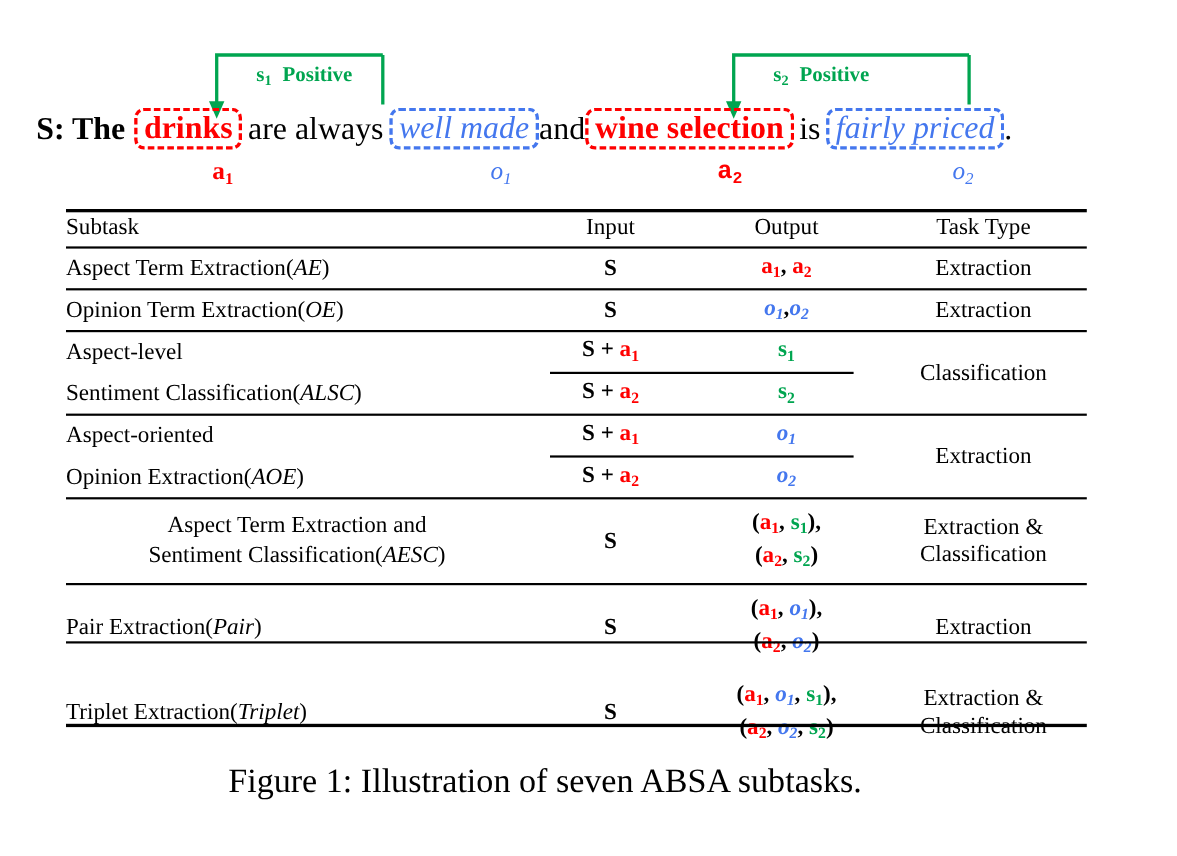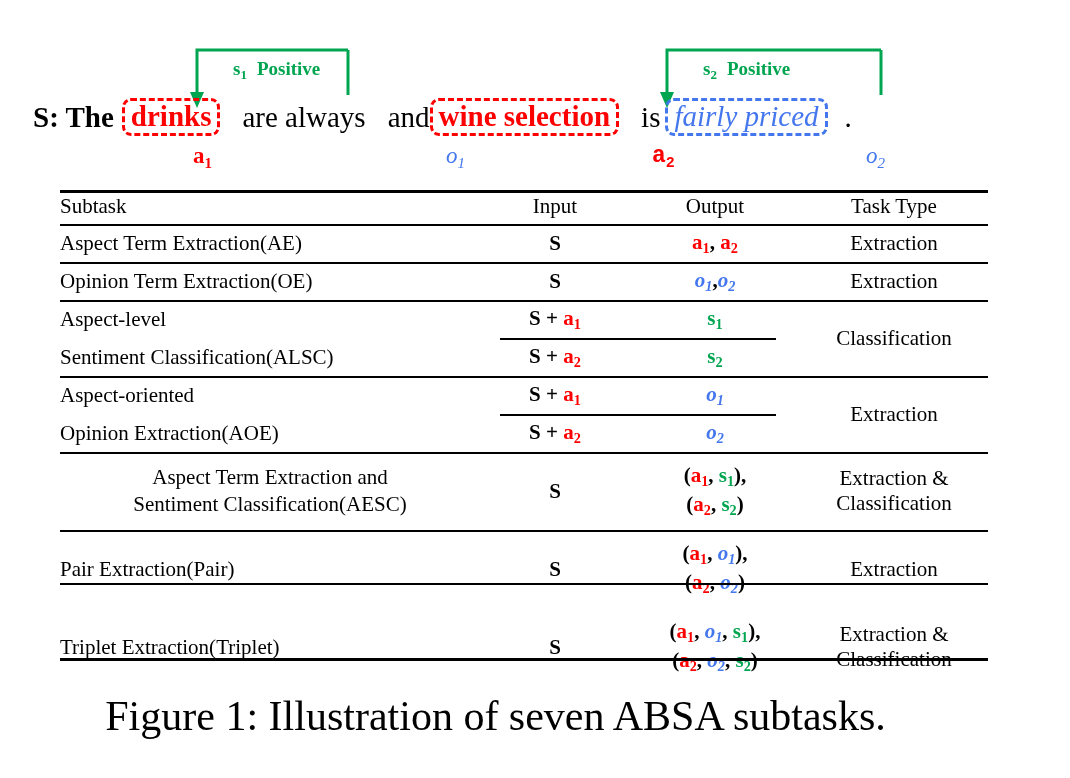--- a/index.html
+++ b/index.html
@@ -60,21 +60,21 @@
     top: 96px;
     height: 42px;
     display: flex;
     align-items: center;
     font-size: 29px;
     white-space: nowrap;
   }
   #sentence > span { display: inline-block; }
 
   .plain { font-weight: bold; }
-  .plain.reg { font-weight: normal; margin-left: 17px; }
+  .plain.reg { font-weight: normal; }
 
   .tok {
     position: relative;
     font-weight: bold;
     padding: 1px 6px 2px 6px;
     border-radius: 9px;
     line-height: 1.0;
   }
   .tok.aspect {
     color: #ff0000;
@@ -158,40 +158,40 @@
     text-align: center;
     white-space: nowrap;
     line-height: 1.18;
     font-family: Liberation Serif, serif;
   }
   .hdr {
     font-weight: bold;
   }
   .hdr.center { text-align: center; }
 
-  .it { }
+  .it { font-style: italic; }
 
   
   .sym { font-weight: bold; white-space: nowrap; }
   .sym-a { color: #ff0000; font-weight: bold; }
   .sym-o { color: #4477ee; font-style: italic; font-weight: bold; }
   .sym-s { color: #00a550; font-weight: bold; }
   .sym .sub { font-size: 0.68em; vertical-align: -0.28em; }
   .blk { color: #000000; font-weight: bold; }
 
   .stack-line { line-height: 1.30; text-align: center; }
 
   
   #caption {
     position: absolute;
     left: 0;
     top: 692px;
     width: 991px;
     text-align: center;
-    font-size: 42px;
+    font-size: 31px;
     white-space: nowrap;
   }
 </style>
 </head>
 <body>
 
 <div id="annotation-figure">
 
   <svg class="arc-svg" viewBox="0 0 1070 186">
 
@@ -211,20 +211,21 @@
     <span>s</span><span class="sub">2</span><span class="pos">Positive</span>
   </div>
 
   <div id="sentence">
     <span class="plain">S: The</span>
     <span class="sp"></span>
     <span class="tok aspect">drinks</span>
     <span class="sp-s"></span>
     <span class="plain reg">are always</span>
     <span class="sp-s"></span>
+    <span class="tok opinion">well made</span>
     <span class="plain reg">and</span>
     <span class="tok aspect">wine selection</span>
     <span class="sp-s"></span>
     <span class="plain reg">is</span>
     <span class="sp-s"></span>
     <span class="tok opinion">fairly priced</span>
     <span class="plain reg">.</span>
   </div>
 
   <div class="role-label aspect-role" id="role-a1">

